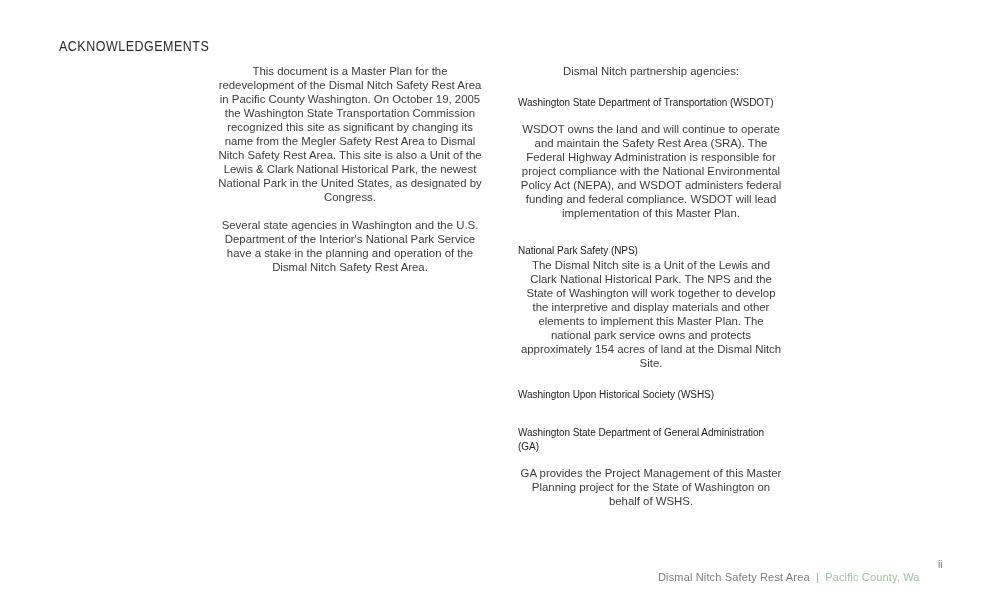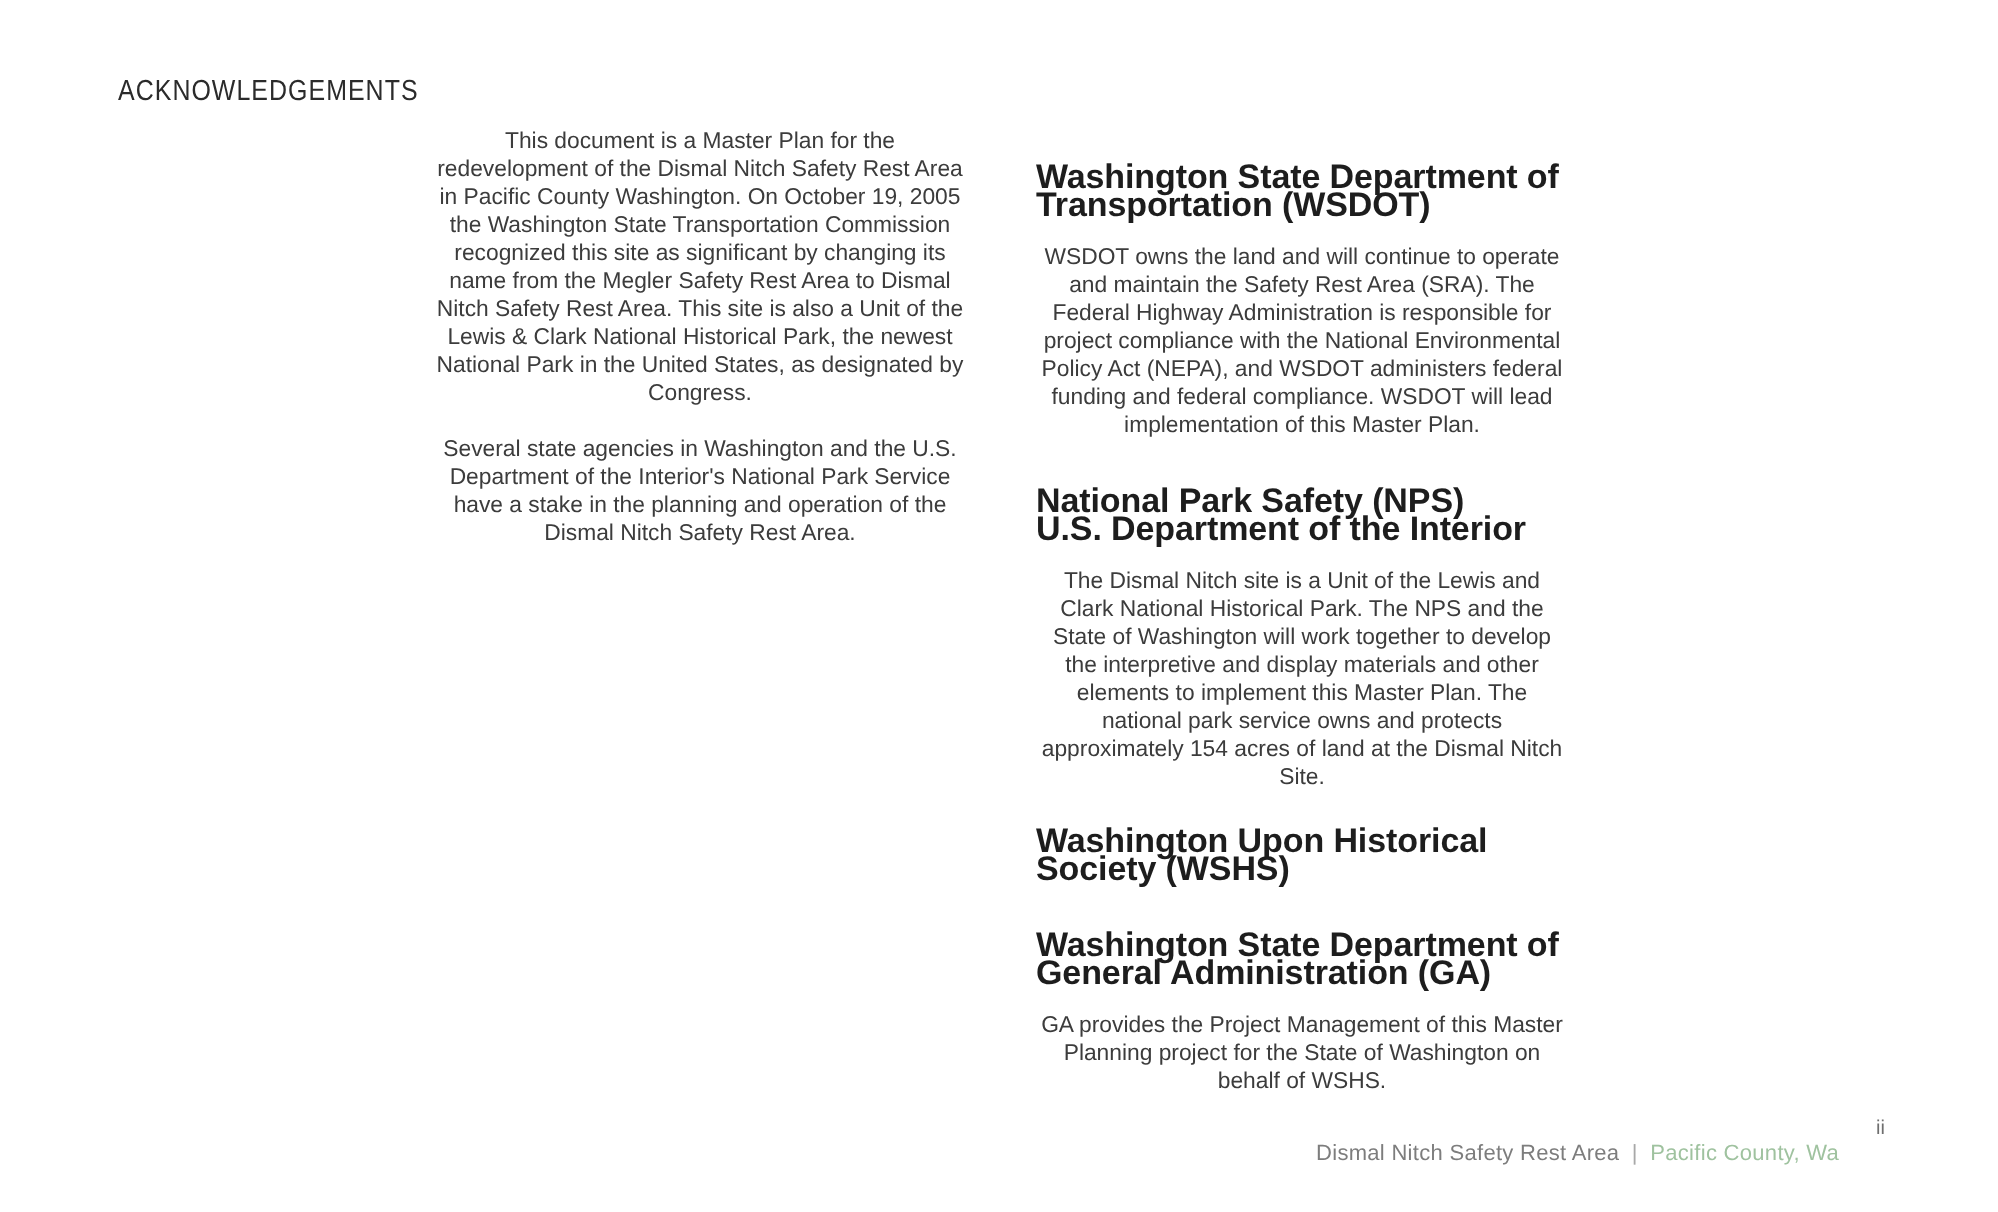--- a/index.html
+++ b/index.html
@@ -46,23 +46,23 @@
   .para {
     font-size: 11.4px;
     line-height: 14.0px;
     color: #3c3c3c;
     margin: 0 0 14px 0;
     text-align: center;
   }
   .para:last-child { margin-bottom: 0; }
 
   .sub-head {
-    font-size: 17px;
+    font-size: 10px;
     line-height: 14.0px;
-    font-weight: bold;
+    font-weight: normal;
     color: #1d1d1d;
     margin: 0 0 12px 0;
     letter-spacing: -0.05px;
   }
 
   .gap-lg { margin-top: 24px; }
   .gap-md { margin-top: 18px; }
 
   
   .footer {
@@ -105,29 +105,29 @@
 
   <div class="page-heading">ACKNOWLEDGEMENTS</div>
 
   <div class="col col-left">
     <p class="para">This document is a Master Plan for the redevelopment of the Dismal Nitch Safety Rest Area in Pacific County Washington.  On October 19, 2005 the Washington State Transportation Commission recognized this site as significant by changing its name from the Megler Safety Rest Area to Dismal Nitch Safety Rest Area.  This site is also a Unit of the Lewis &amp; Clark National Historical Park, the newest National Park in the United States, as designated by Congress.</p>
     <p class="para">Several state agencies in Washington and the U.S. Department of the Interior's National Park Service have a stake in the planning and operation of the Dismal Nitch Safety Rest Area.</p>
   </div>
 
   <div class="col col-right">
 
+    <p class="para">Dismal Nitch partnership agencies:</p>
 
     <div>
       <p class="sub-head gap-md">Washington State Department of Transportation (WSDOT)</p>
       <p class="para">WSDOT owns the land and will continue to operate and maintain the Safety Rest Area (SRA). The Federal Highway Administration is responsible for project compliance with the National Environmental Policy Act (NEPA), and WSDOT administers federal funding and federal compliance. WSDOT will lead implementation of this Master Plan.</p>
     </div>
 
     <div>
       <p class="sub-head gap-lg" style="margin-bottom:0;">National Park Safety (NPS)</p>
-      <p class="sub-head">U.S. Department of the Interior</p>
       <p class="para">The Dismal Nitch site is a Unit of the Lewis and Clark National Historical Park. The NPS and the State of Washington will work together to develop the interpretive and display materials and other elements to implement this Master Plan. The national park service owns and protects approximately 154 acres of land at the Dismal Nitch Site.</p>
     </div>
 
     <div>
       <p class="sub-head gap-md">Washington Upon Historical Society (WSHS)</p>
     </div>
 
     <div>
       <p class="sub-head gap-lg">Washington State Department of General Administration (GA)</p>
       <p class="para">GA provides the Project Management of this Master Planning project for the State of Washington on behalf of WSHS.</p>

